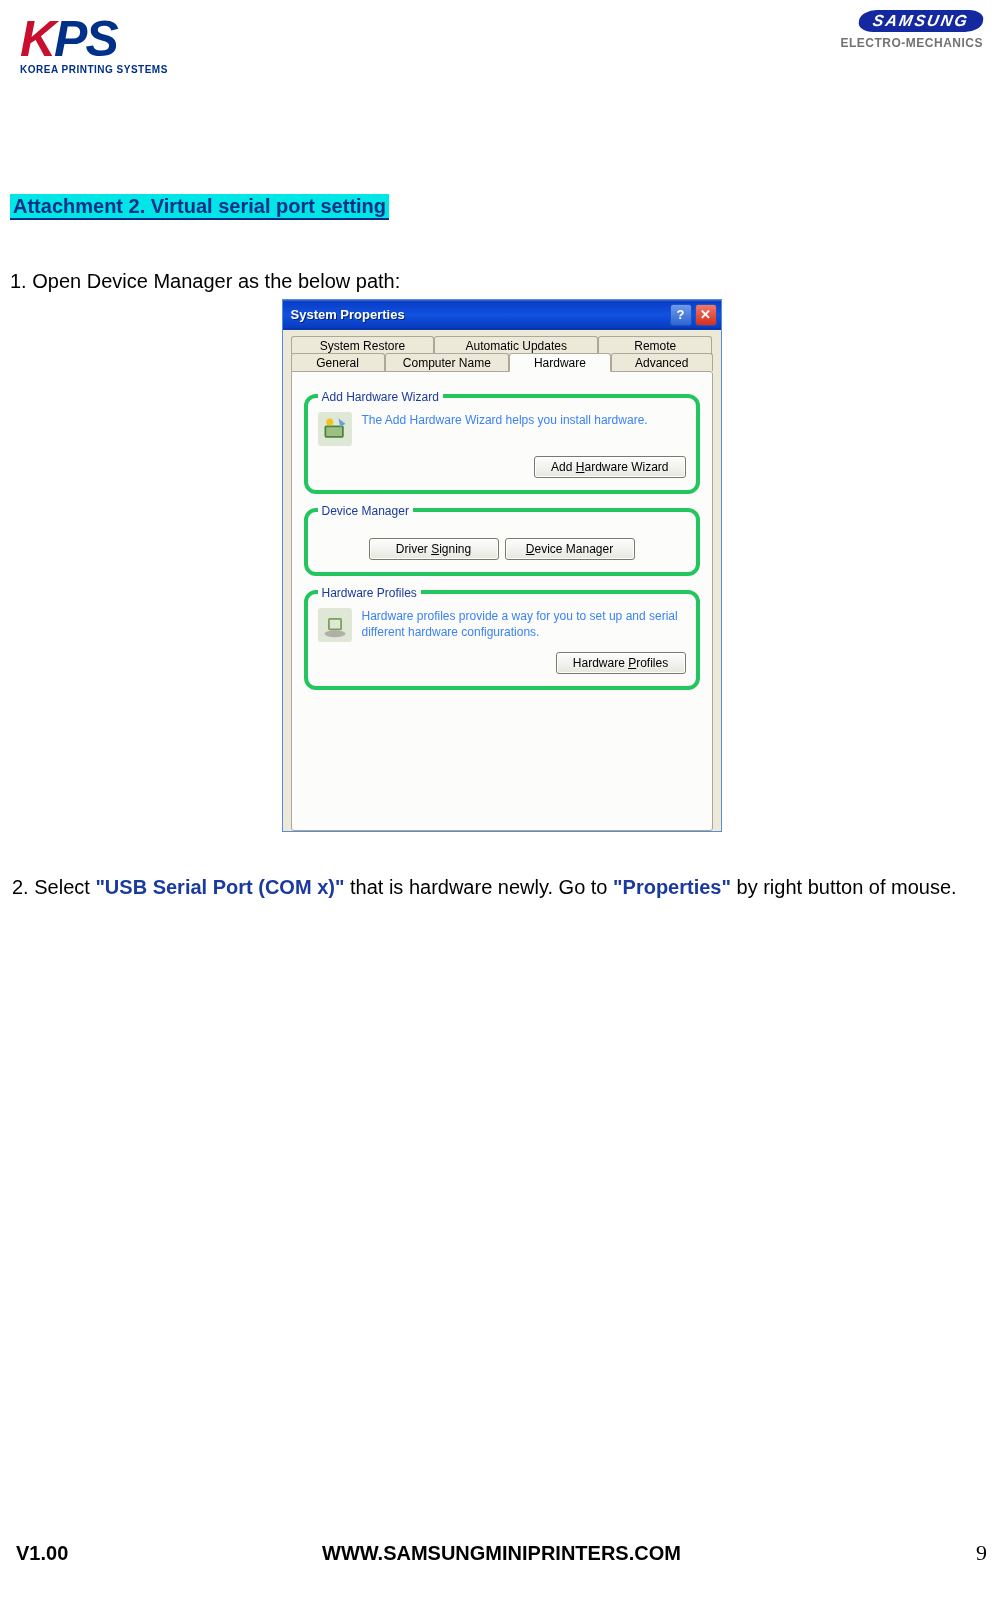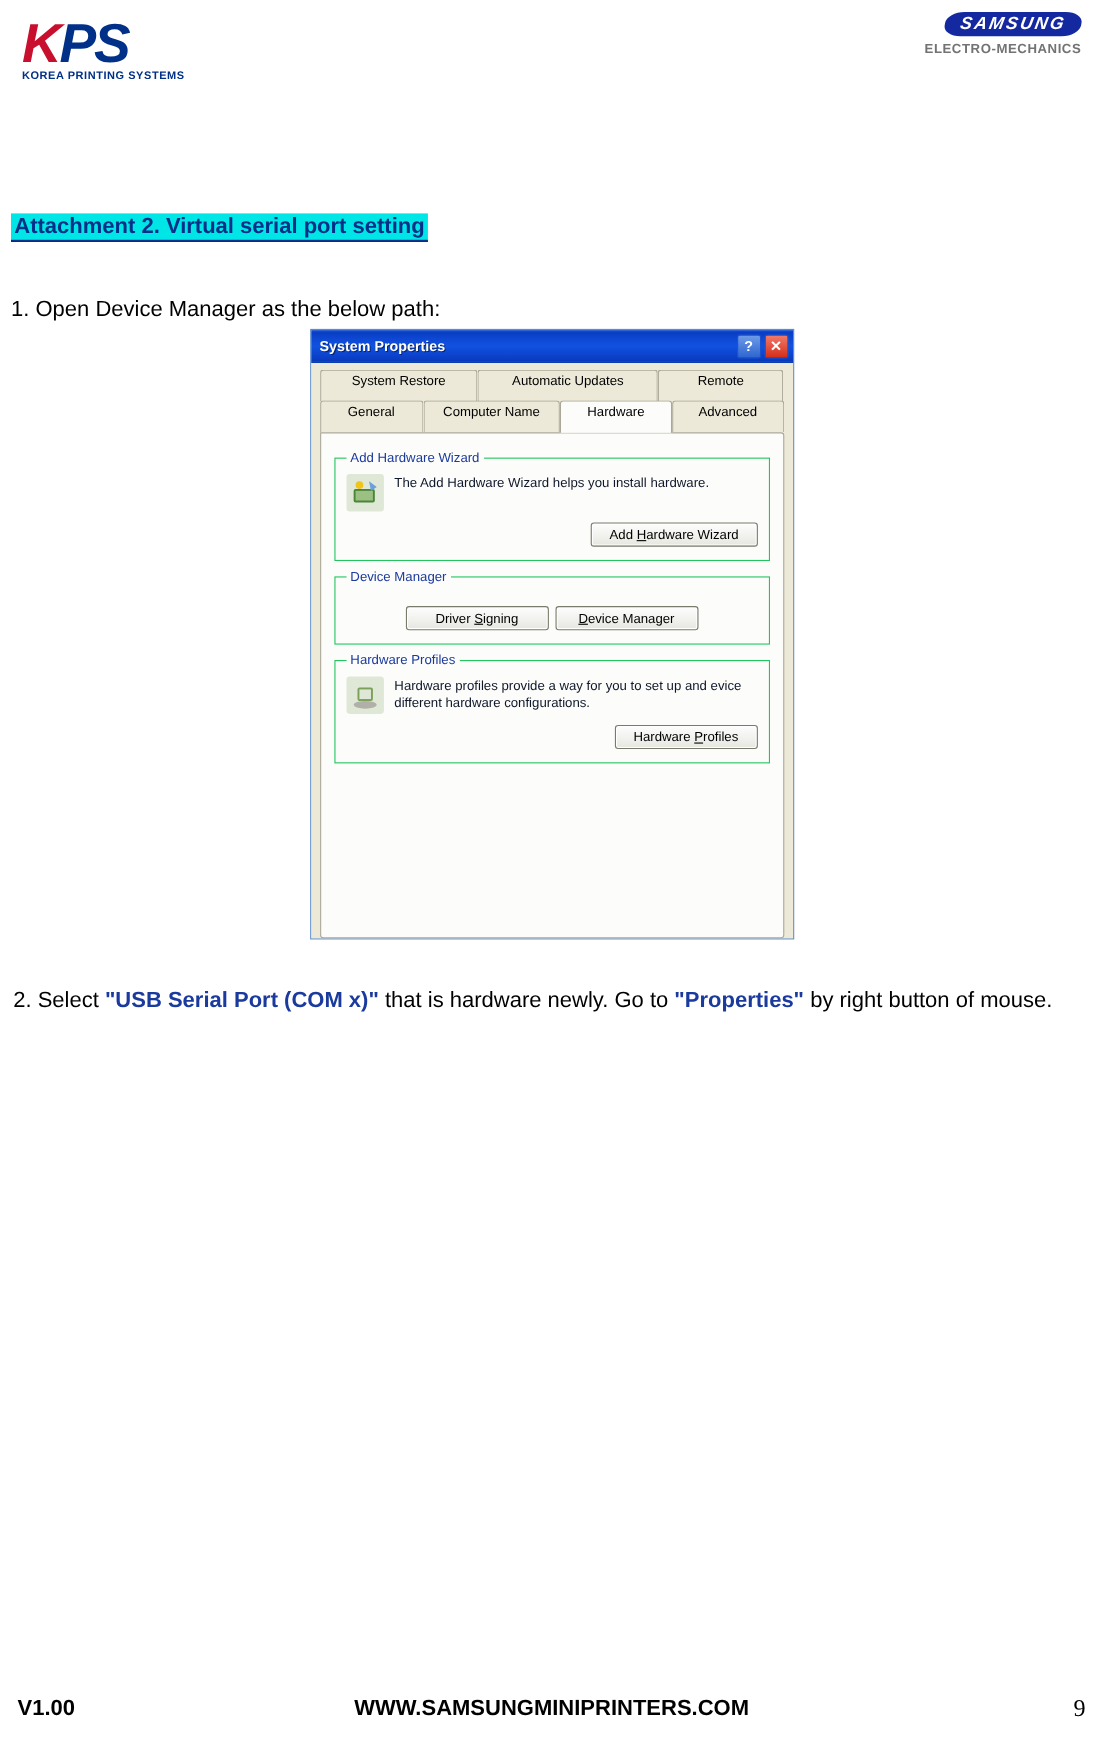--- a/index.html
+++ b/index.html
@@ -78,61 +78,61 @@
   .t-help { background: linear-gradient(to bottom,#6e9be8,#2e66d0); color:#fff;}
   .t-close { background: linear-gradient(to bottom,#f07a6a,#d62e19); color:#fff;}
   .tabs-wrap {
     background:#ece9d8;
     padding: 6px 8px 0 8px;
   }
   .tabs-row { display:flex; gap:0; }
   .tab {
     border:1px solid #aca899; border-bottom:none;
     background:#ece9d8;
-    padding: 2px 12px 12px;
+    padding: 2px 12px 1px;
     border-top-left-radius:3px; border-top-right-radius:3px;
     font-size:12px; position:relative;
     white-space:nowrap;
   }
   .tab.active {
     background:#fcfcfa; z-index:2;
     border-bottom:1px solid #fcfcfa;
     margin-bottom:-1px;
   }
   .tab-row2 { margin-top:-1px; }
   .tab-content {
     border:1px solid #aca899;
     background:#fcfcfa;
     padding: 14px 12px 10px;
     min-height: 460px;
     border-radius: 0 3px 3px 3px;
     position:relative;
   }
   .groupbox {
-    border:1px solid #22c55e;
-    border-radius:0;
+    border:4px solid #22c55e;
+    border-radius:12px;
     margin: 8px 0 14px;
     padding: 14px 10px 12px 10px;
     position:relative;
     background:#fcfcfa;
   }
   .groupbox .legend {
     position:absolute; top:-8px; left:10px;
     background:#fcfcfa; padding:0 4px;
     color:#1a3a9e; font-size:12px;
   }
   .gb-row { display:flex; gap:10px; align-items:flex-start;}
   .gb-icon {
     width:34px; height:34px; flex:0 0 34px;
     border-radius:3px;
     background:#dfe7d6;
     display:flex; align-items:center; justify-content:center;
     font-size:20px;
   }
-  .gb-text { font-size:12px; flex:1; line-height:1.35; color:#0f172a;}
+  .gb-text { font-size:12px; flex:1; line-height:1.35; color:#3b82f6;}
   .xp-btn {
     background: linear-gradient(to bottom,#fdfdfd,#e7e7e1);
     border:1px solid #7a7a6c;
     border-radius:3px;
     padding: 3px 16px;
     font-family:Tahoma,Arial,sans-serif;
     font-size:12px;
     min-width: 130px;
     text-align:center;
     box-shadow: 0 0 0 1px #fff inset;
@@ -235,21 +235,21 @@
           <div class="groupbox">
             <span class="legend">Hardware Profiles</span>
             <div class="gb-row">
               <div class="gb-icon">
                 <svg viewBox="0 0 32 32">
                     <ellipse cx="16" cy="26" rx="12" ry="4" fill="#b0b0a8"></ellipse>
                     <rect x="8" y="8" width="16" height="14" rx="2" fill="#7aa05a"></rect>
                     <rect x="10" y="10" width="12" height="10" fill="#dfe7d6"></rect>
                   </svg>
               </div>
-              <div class="gb-text">Hardware profiles provide a way for you to set up and evice different hardware configurations.</div>
+              <div class="gb-text">Hardware profiles provide a way for you to set up and serial different hardware configurations.</div>
             </div>
             <div class="btn-right">
               <button class="xp-btn">Hardware <span class="underline-hotkey">P</span>rofiles</button>
             </div>
           </div>
 
         </div>
       </div>
     </div>
   </div>

